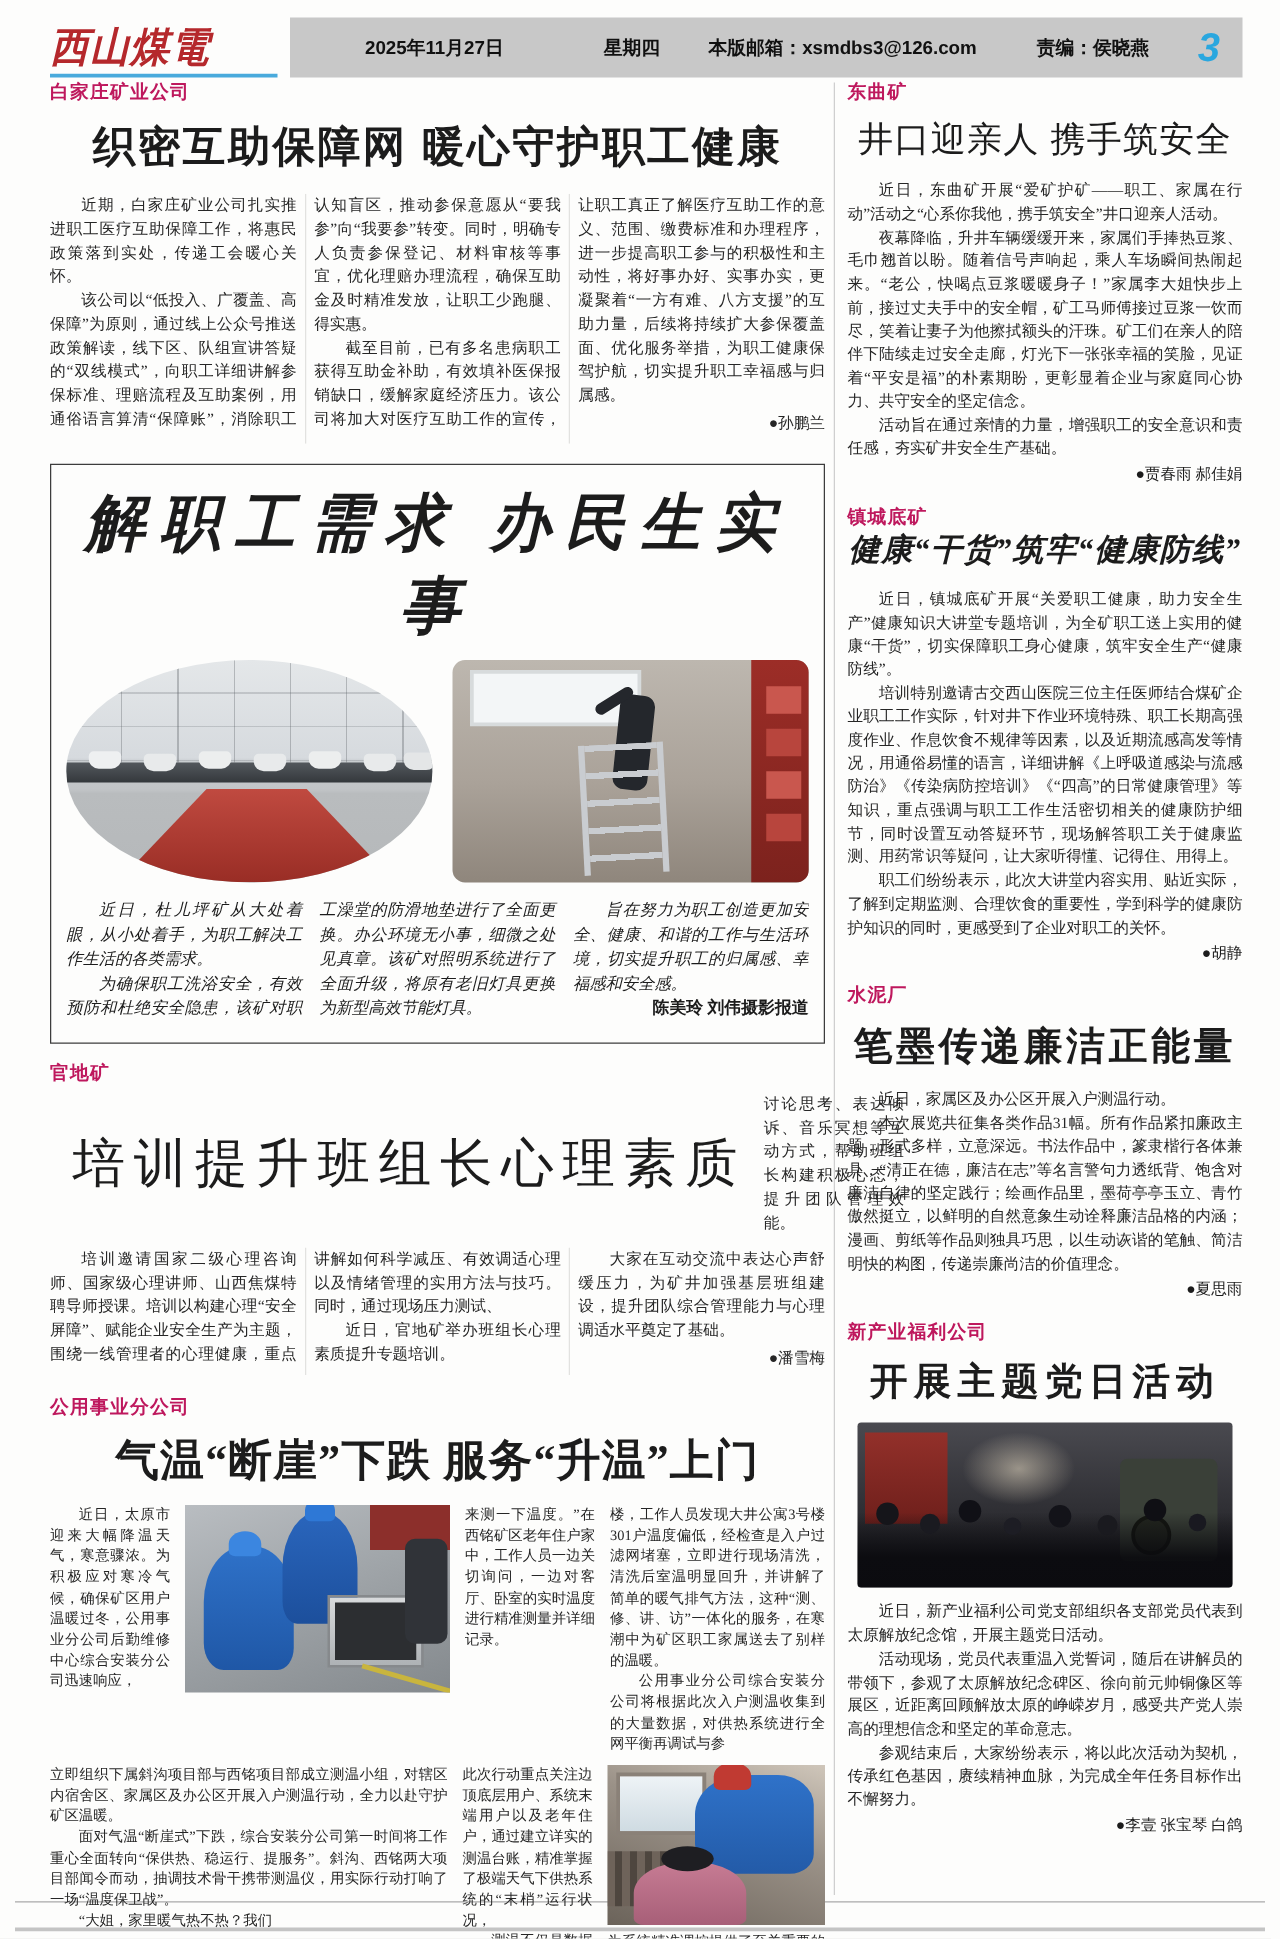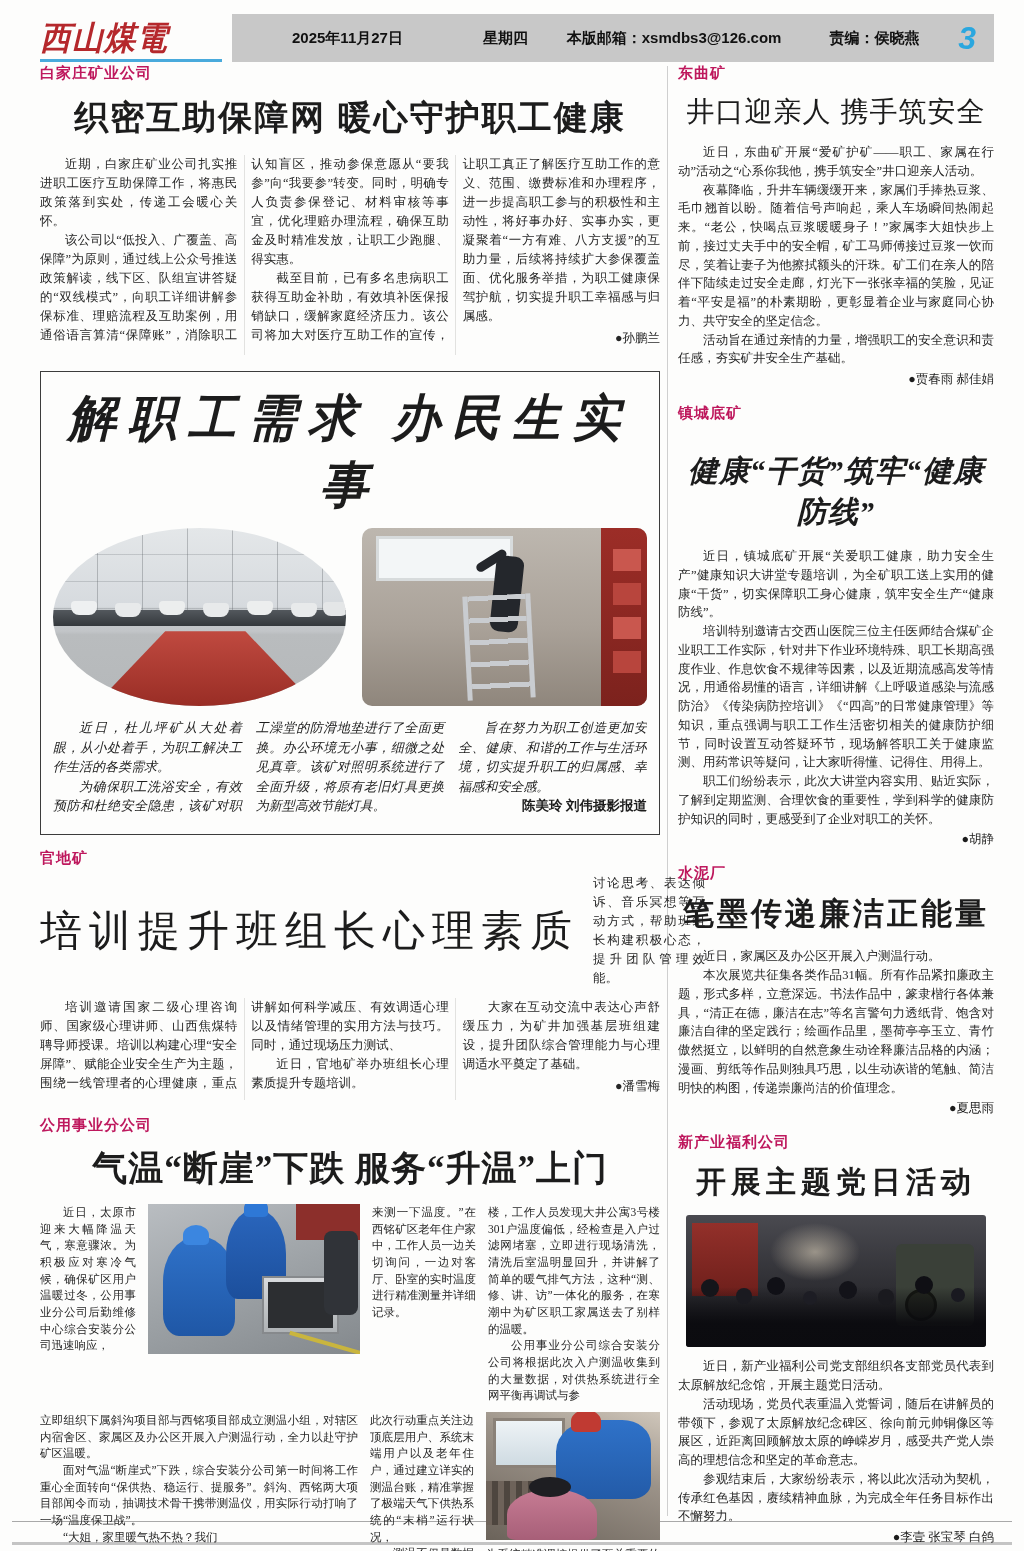--- a/index.html
+++ b/index.html
@@ -58,21 +58,21 @@
   .pl-red{position:absolute;right:0;top:0;width:16%;height:100%;background:linear-gradient(#9c2d27,#7c221d);}
   .pl-poster{position:absolute;right:2%;top:12%;width:10%;height:12%;background:#c9574e;
              box-shadow:0 34px 0 #b8453d,0 68px 0 #c9574e,0 102px 0 #b8453d;}
   .pl-man{position:absolute;left:46%;top:16%;width:28px;height:76px;background:#24272c;border-radius:9px;transform:rotate(6deg);}
   .pl-man::before{content:"";position:absolute;left:-22px;top:2px;width:34px;height:9px;background:#24272c;border-radius:5px;transform:rotate(-38deg);}
   .pl-lddr{position:absolute;left:36%;bottom:4%;width:58px;height:104px;border-left:5px solid #c9ccd0;border-right:5px solid #c9ccd0;
            background:repeating-linear-gradient(180deg,#c9ccd0 0 5px,transparent 5px 22px);transform:rotate(-3deg);}
   
   .gd-row{display:flex;gap:14px;margin-top:6px;}
   .h-thin{font-family:"Liberation Sans","DejaVu Sans",sans-serif;font-weight:400;font-size:42px;
-          letter-spacing:7px;flex:1;text-align:center;align-self:center;white-space:nowrap;}
+          letter-spacing:7px;flex:1;text-align:center;align-self:center;white-space:nowrap;margin-left:18px;}
   .gd-side{width:112px;flex:none;}
   .cols3.gd{height:102px;margin-top:10px;}
   
   .h-pu{font-family:"Liberation Serif",serif;font-weight:700;font-size:35px;text-align:center;
         letter-spacing:1px;margin:10px 0 12px;}
   .pu .btxt,.pu .byline{font-size:11.5px;line-height:1.45;}
   .pu-r1,.pu-r2{display:flex;gap:12px;margin-bottom:8px;}
   .pu-c1{width:96px;flex:none;}
   .ph-wk1{width:212px;height:150px;flex:none;background:linear-gradient(160deg,#b9bdc1 0%,#a0a5a9 45%,#84898d 100%);}
   .wk-rug{position:absolute;top:0;right:0;width:30%;height:24%;background:#8c2f2b;}
@@ -94,22 +94,22 @@
   .w2-rad{position:absolute;left:0;bottom:12%;width:30%;height:34%;background:repeating-linear-gradient(90deg,#6e635a 0 6px,#4e463f 6px 12px);}
   .w2-man{position:absolute;right:5%;top:6%;width:55%;height:62%;background:linear-gradient(#2f72c9,#235ba8);border-radius:40% 30% 20% 30%;}
   .w2-man::before{content:"";position:absolute;top:-10px;left:16%;width:30px;height:22px;background:#c03a32;border-radius:50% 50% 20% 20%;}
   .w2-gr{position:absolute;left:12%;bottom:0;width:52%;height:40%;background:linear-gradient(#c77c94,#a75f78);border-radius:50% 50% 10% 10%;}
   .w2-gr::before{content:"";position:absolute;top:-12px;left:24%;width:42px;height:20px;background:#1e1e22;border-radius:50%;}
   
   .colR{position:absolute;left:678px;top:64px;width:316px;}
   .colR .btxt{font-size:12.5px;line-height:1.5;}
   .h-r1{font-family:"Liberation Sans","DejaVu Sans",sans-serif;font-weight:400;font-size:28px;letter-spacing:1px;
         text-align:center;margin:10px 0 12px;white-space:nowrap;}
-  .h-r2{font-family:"Liberation Serif",serif;font-weight:900;font-style:italic;font-size:30px;
-        text-align:center;letter-spacing:1px;margin:28px 0 14px;}
+  .h-r2{font-family:"Liberation Serif",serif;font-weight:900;font-style:italic;font-size:25px;
+        text-align:center;letter-spacing:1px;margin:0 0 14px;}
   .h-r3{font-family:"Liberation Serif",serif;font-weight:700;font-size:31px;text-align:center;letter-spacing:3px;margin:10px 0 12px;}
   .h-r4{font-family:"Liberation Serif",serif;font-weight:700;font-size:30px;text-align:center;letter-spacing:5px;margin:10px 0 12px;}
   .sec{margin-bottom:16px;}
   .sec .byline{margin-top:3px;}
   .ph-mus{width:300px;height:132px;margin:2px auto 10px;border-radius:3px;background:linear-gradient(180deg,#4a4a50 0%,#2e2e33 55%,#1c1c20 100%);}
   .mu-glow{position:absolute;left:28%;top:6%;width:30%;height:44%;background:radial-gradient(closest-side,rgba(232,220,196,.55),transparent);}
   .mu-ban{position:absolute;left:2%;top:6%;width:22%;height:55%;background:linear-gradient(#93302a,#6e1f1b);}
   .mu-art{position:absolute;right:4%;top:22%;width:26%;height:62%;background:#3a4038;border-radius:6px;}
   .mu-art::after{content:"";position:absolute;left:12%;bottom:6%;width:26px;height:26px;border-radius:50%;background:#23261f;border:3px solid #141611;}
   .mu-crowd{position:absolute;left:0;right:0;bottom:0;height:46%;background:linear-gradient(transparent,rgba(10,10,14,.92) 60%);}

